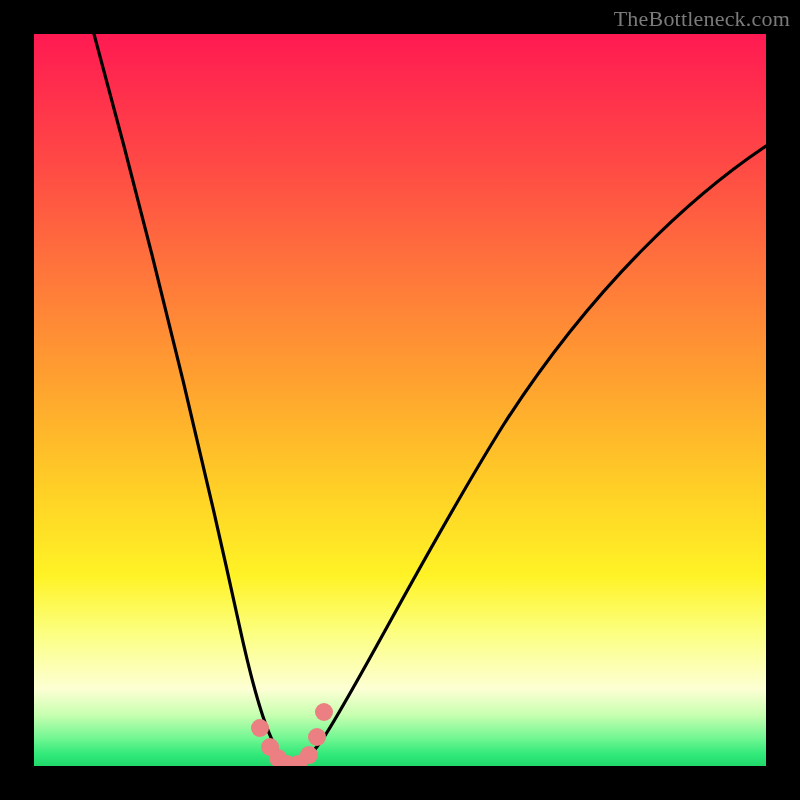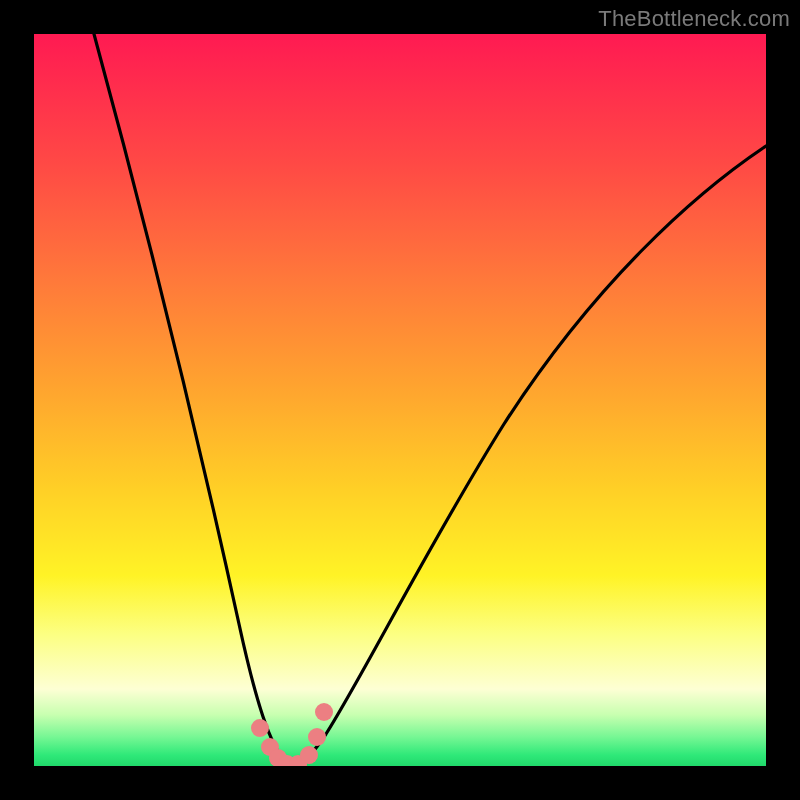--- a/index.html
+++ b/index.html
@@ -43,20 +43,21 @@
     );
   }
   .watermark {
     position: absolute;
     top: 6px;
     right: 10px;
     color: #7a7a7a;
     font-size: 22px;
     letter-spacing: 0.2px;
     user-select: none;
+    font-family: Liberation Serif, serif;
   }
   svg.curve {
     position: absolute;
     left: 0;
     top: 0;
     width: 732px;
     height: 732px;
   }
 </style>
 </head>

